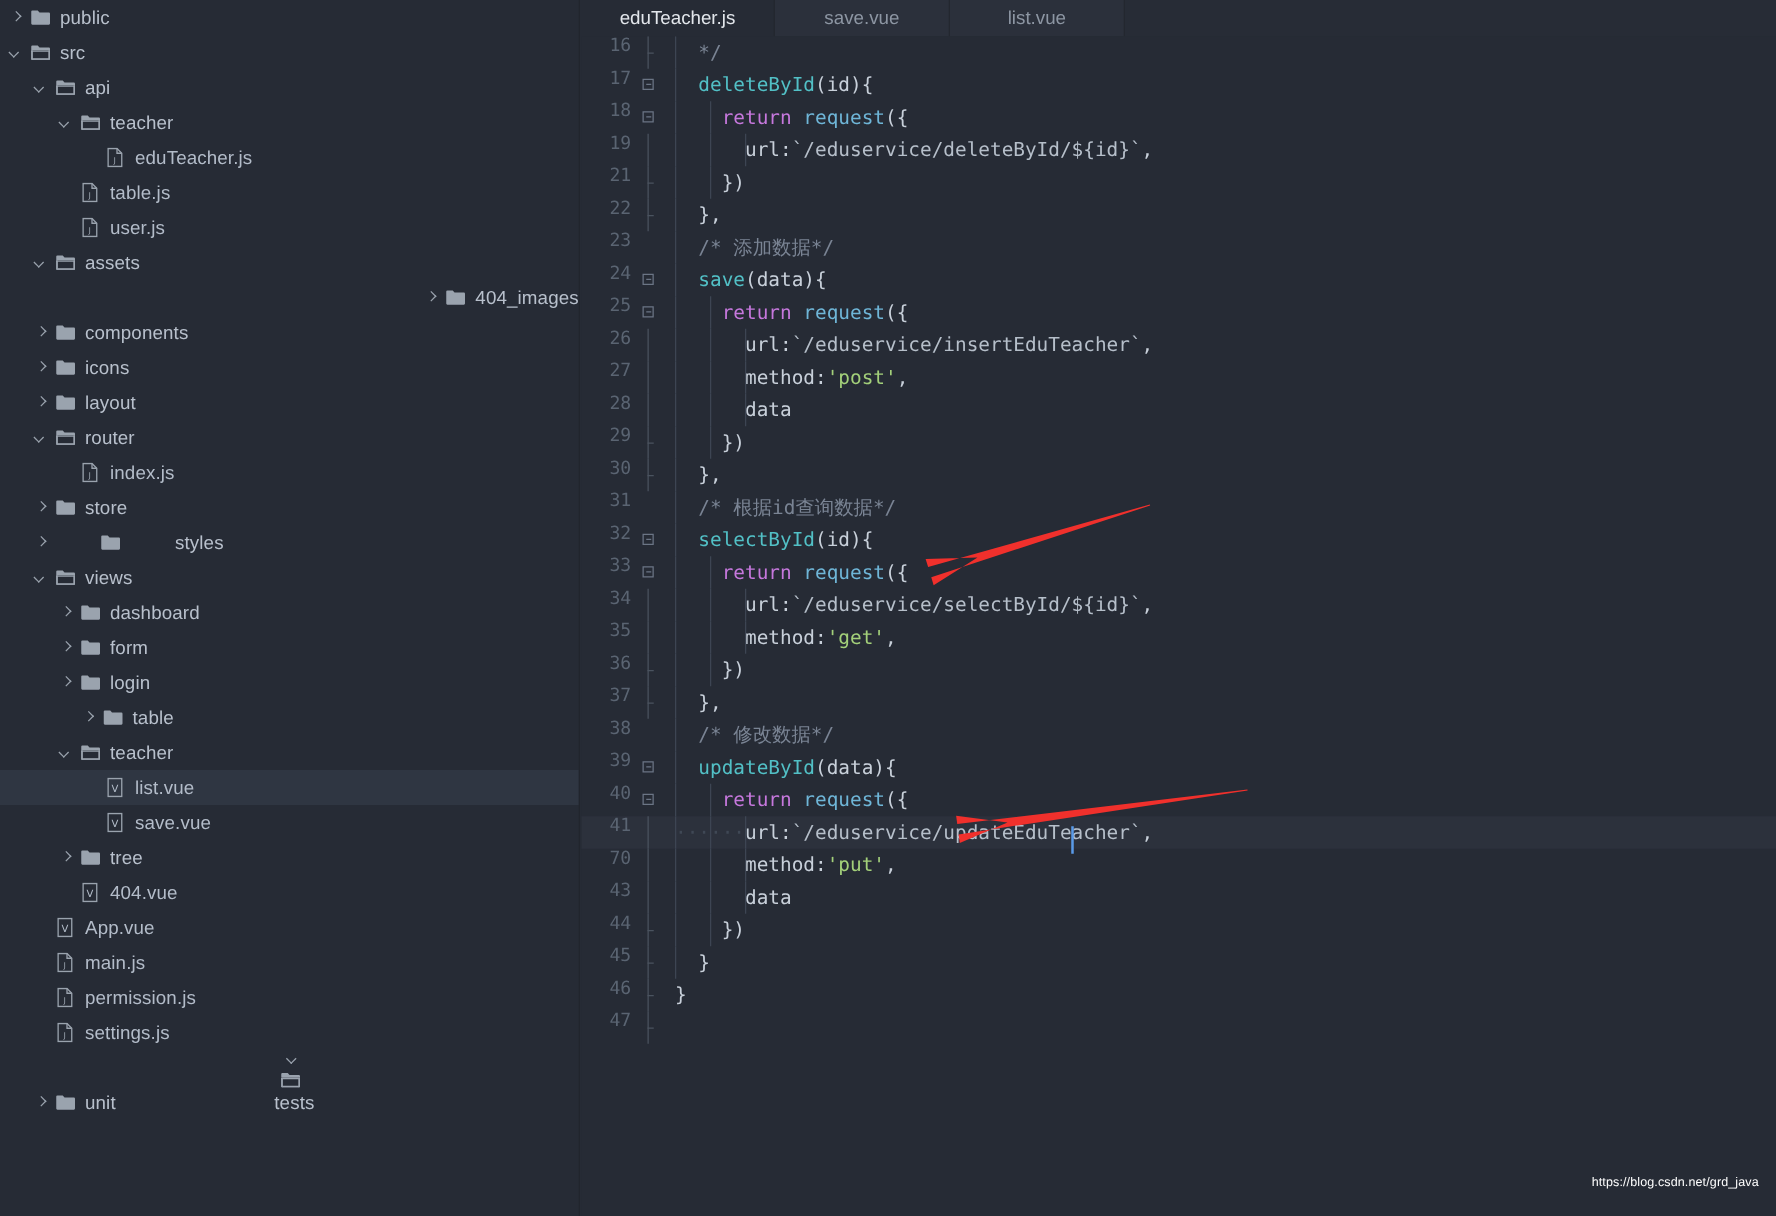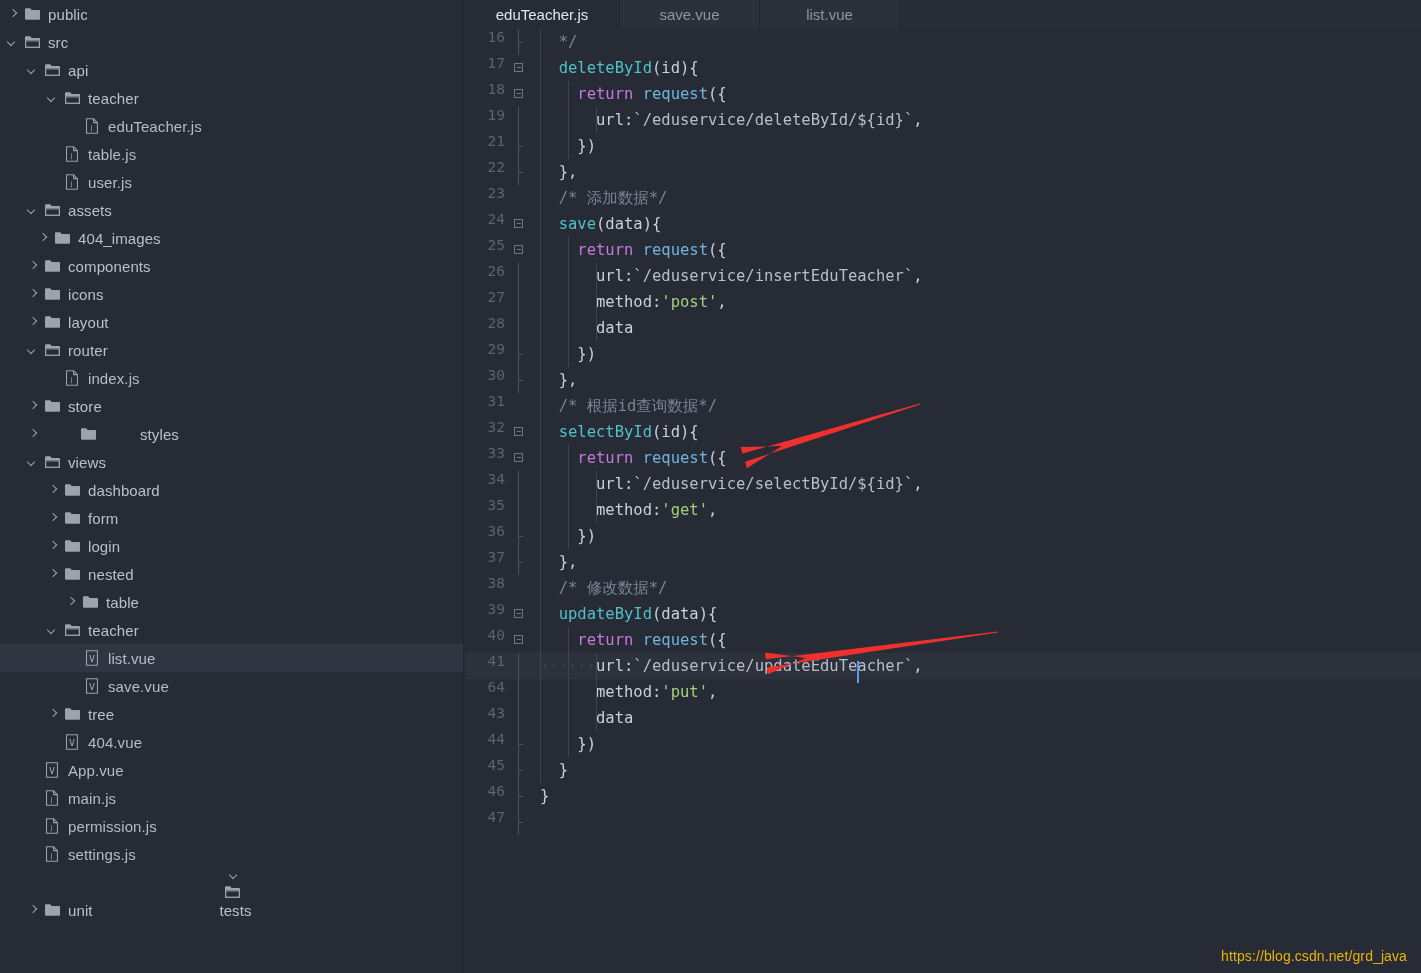--- a/index.html
+++ b/index.html
@@ -205,23 +205,23 @@
   #arrows {
     position: absolute;
     left: 0; top: 0;
     width: 1421px; height: 973px;
     pointer-events: none;
   }
 
   
   #watermark {
     position: absolute;
-    right: 14px; bottom: 9px;
-    font-size: 14px;
-    color: #eab308;
+    right: 14px; bottom: 21px;
+    font-size: 10px;
+    color: #ffffff;
     font-family: "Liberation Sans", "DejaVu Sans", sans-serif;
     letter-spacing: 0.1px;
   }
 </style>
 </head>
 <body>
 
 <div id="root">
 
   <div id="sidebar">
@@ -320,21 +320,21 @@
             <path d="M1 5.4 H16 V11.8 A0.9 0.9 0 0 1 15.1 12.7 H1.9 A0.9 0.9 0 0 1 1 11.8 Z" fill="#9aa3ae"></path>
             <path d="M2.2 5.4 H14.8 V11.6 H2.2 Z" fill="#262b35"></path>
             <path d="M1 11.9 H16 V11.9 A0.9 0.9 0 0 1 15.1 12.7 H1.9 A0.9 0.9 0 0 1 1 11.9 Z" fill="#9aa3ae"></path>
             <path d="M1 5.4 H16 V6.4 H1 Z" fill="#9aa3ae"></path>
             <path d="M1 5.4 H2.1 V12.7 H1 Z" fill="#9aa3ae"></path>
             <path d="M14.9 5.4 H16 V12.7 H14.9 Z" fill="#9aa3ae"></path>
           </svg>
         </span>
         <span class="tree-label">assets</span>
       </div>
-      <div class="tree-row folder" style="padding-left: 36px;">
+      <div class="tree-row folder" style="padding-left: 22px; justify-content: flex-end;">
         <span class="arrow right"></span>
         <span class="icon-wrap">
           <svg width="17" height="14" viewBox="0 0 17 14">
             <path d="M1 2.2 A0.9 0.9 0 0 1 1.9 1.3 H6.2 L7.6 3.0 H15.1 A0.9 0.9 0 0 1 16 3.9 V11.8 A0.9 0.9 0 0 1 15.1 12.7 H1.9 A0.9 0.9 0 0 1 1 11.8 Z" fill="#9aa3ae"></path>
           </svg>
         </span>
         <span class="tree-label">404_images</span>
       </div>
       <div class="tree-row folder" style="padding-left: 26px;">
         <span class="arrow right"></span>
@@ -441,29 +441,20 @@
         <span class="tree-label">form</span>
       </div>
       <div class="tree-row folder" style="padding-left: 46px;">
         <span class="arrow right"></span>
         <span class="icon-wrap">
           <svg width="17" height="14" viewBox="0 0 17 14">
             <path d="M1 2.2 A0.9 0.9 0 0 1 1.9 1.3 H6.2 L7.6 3.0 H15.1 A0.9 0.9 0 0 1 16 3.9 V11.8 A0.9 0.9 0 0 1 15.1 12.7 H1.9 A0.9 0.9 0 0 1 1 11.8 Z" fill="#9aa3ae"></path>
           </svg>
         </span>
         <span class="tree-label">login</span>
-      </div>
-      <div class="tree-row folder" style="padding-left: 46px;">
-        <span class="arrow right"></span>
-        <span class="icon-wrap">
-          <svg width="17" height="14" viewBox="0 0 17 14">
-            <path d="M1 2.2 A0.9 0.9 0 0 1 1.9 1.3 H6.2 L7.6 3.0 H15.1 A0.9 0.9 0 0 1 16 3.9 V11.8 A0.9 0.9 0 0 1 15.1 12.7 H1.9 A0.9 0.9 0 0 1 1 11.8 Z" fill="#9aa3ae"></path>
-          </svg>
-        </span>
-        <span class="tree-label">nested</span>
       </div>
       <div class="tree-row folder" style="padding-left: 64px;">
         <span class="arrow right"></span>
         <span class="icon-wrap">
           <svg width="17" height="14" viewBox="0 0 17 14">
             <path d="M1 2.2 A0.9 0.9 0 0 1 1.9 1.3 H6.2 L7.6 3.0 H15.1 A0.9 0.9 0 0 1 16 3.9 V11.8 A0.9 0.9 0 0 1 15.1 12.7 H1.9 A0.9 0.9 0 0 1 1 11.8 Z" fill="#9aa3ae"></path>
           </svg>
         </span>
         <span class="tree-label">table</span>
       </div>
@@ -622,21 +613,21 @@
       <div class="code-line"><div class="gutter">32</div><div class="fold"><span class="boxminus"></span></div><div class="code-text"><span class="iguide ig1"></span><span class="c-plain">  </span><span class="c-fn">selectById</span><span class="c-punct">(id){</span></div></div>
       <div class="code-line"><div class="gutter">33</div><div class="fold"><span class="boxminus"></span></div><div class="code-text"><span class="iguide ig1"></span><span class="iguide ig2"></span><span class="c-plain">    </span><span class="c-kw">return</span><span class="c-plain"> </span><span class="c-call">request</span><span class="c-punct">({</span></div></div>
       <div class="code-line"><div class="gutter">34</div><div class="fold"><span class="vline"></span></div><div class="code-text"><span class="iguide ig1"></span><span class="iguide ig2"></span><span class="iguide ig3"></span><span class="c-plain">      url:</span><span class="c-tpl">`/eduservice/selectById/${id}`</span><span class="c-punct">,</span></div></div>
       <div class="code-line"><div class="gutter">35</div><div class="fold"><span class="vline"></span></div><div class="code-text"><span class="iguide ig1"></span><span class="iguide ig2"></span><span class="iguide ig3"></span><span class="c-plain">      method:</span><span class="c-str">'get'</span><span class="c-punct">,</span></div></div>
       <div class="code-line"><div class="gutter">36</div><div class="fold"><span class="vline"></span><span class="tick"></span></div><div class="code-text"><span class="iguide ig1"></span><span class="iguide ig2"></span><span class="c-punct">    })</span></div></div>
       <div class="code-line"><div class="gutter">37</div><div class="fold"><span class="vline"></span><span class="tick"></span></div><div class="code-text"><span class="iguide ig1"></span><span class="c-punct">  },</span></div></div>
       <div class="code-line"><div class="gutter">38</div><div class="fold"></div><div class="code-text"><span class="iguide ig1"></span><span class="c-com">  /* 修改数据*/</span></div></div>
       <div class="code-line"><div class="gutter">39</div><div class="fold"><span class="boxminus"></span></div><div class="code-text"><span class="iguide ig1"></span><span class="c-plain">  </span><span class="c-fn">updateById</span><span class="c-punct">(data){</span></div></div>
       <div class="code-line"><div class="gutter">40</div><div class="fold"><span class="boxminus"></span></div><div class="code-text"><span class="iguide ig1"></span><span class="iguide ig2"></span><span class="c-plain">    </span><span class="c-kw">return</span><span class="c-plain"> </span><span class="c-call">request</span><span class="c-punct">({</span></div></div>
       <div class="code-line caret-line"><div class="gutter">41</div><div class="fold"><span class="vline"></span></div><div class="code-text"><span class="iguide ig1"></span><span class="iguide ig2"></span><span class="iguide ig3"></span><span class="ws-dots">······</span><span class="c-plain">url:</span><span class="c-tpl">`/eduservice/updateEduTe</span><span class="caret"></span><span class="c-tpl">acher`</span><span class="c-punct">,</span></div></div>
-      <div class="code-line"><div class="gutter">64</div><div class="fold"><span class="vline"></span></div><div class="code-text"><span class="iguide ig1"></span><span class="iguide ig2"></span><span class="iguide ig3"></span><span class="c-plain">      method:</span><span class="c-str">'put'</span><span class="c-punct">,</span></div></div>
+      <div class="code-line"><div class="gutter">70</div><div class="fold"><span class="vline"></span></div><div class="code-text"><span class="iguide ig1"></span><span class="iguide ig2"></span><span class="iguide ig3"></span><span class="c-plain">      method:</span><span class="c-str">'put'</span><span class="c-punct">,</span></div></div>
       <div class="code-line"><div class="gutter">43</div><div class="fold"><span class="vline"></span></div><div class="code-text"><span class="iguide ig1"></span><span class="iguide ig2"></span><span class="iguide ig3"></span><span class="c-plain">      data</span></div></div>
       <div class="code-line"><div class="gutter">44</div><div class="fold"><span class="vline"></span><span class="tick"></span></div><div class="code-text"><span class="iguide ig1"></span><span class="iguide ig2"></span><span class="c-punct">    })</span></div></div>
       <div class="code-line"><div class="gutter">45</div><div class="fold"><span class="vline"></span><span class="tick"></span></div><div class="code-text"><span class="iguide ig1"></span><span class="c-punct">  }</span></div></div>
       <div class="code-line"><div class="gutter">46</div><div class="fold"><span class="vline"></span><span class="tick"></span></div><div class="code-text"><span class="c-punct">}</span></div></div>
       <div class="code-line"><div class="gutter">47</div><div class="fold"><span class="vline"></span><span class="tick"></span></div><div class="code-text"></div></div>
     </div>
 
   <svg id="arrows" viewBox="0 0 1421 973" width="1421" height="973">
       <polygon points="782.0,446.0 740.5,447.1 742.5,453.6 919.9,403.6 920.1,404.4 745.0,461.7 746.9,468.2" fill="#f0302c"></polygon>
       <polygon points="806.0,658.0 764.9,652.5 765.8,659.2 997.9,631.6 998.1,632.4 766.9,667.5 767.8,674.3" fill="#f0302c"></polygon>

